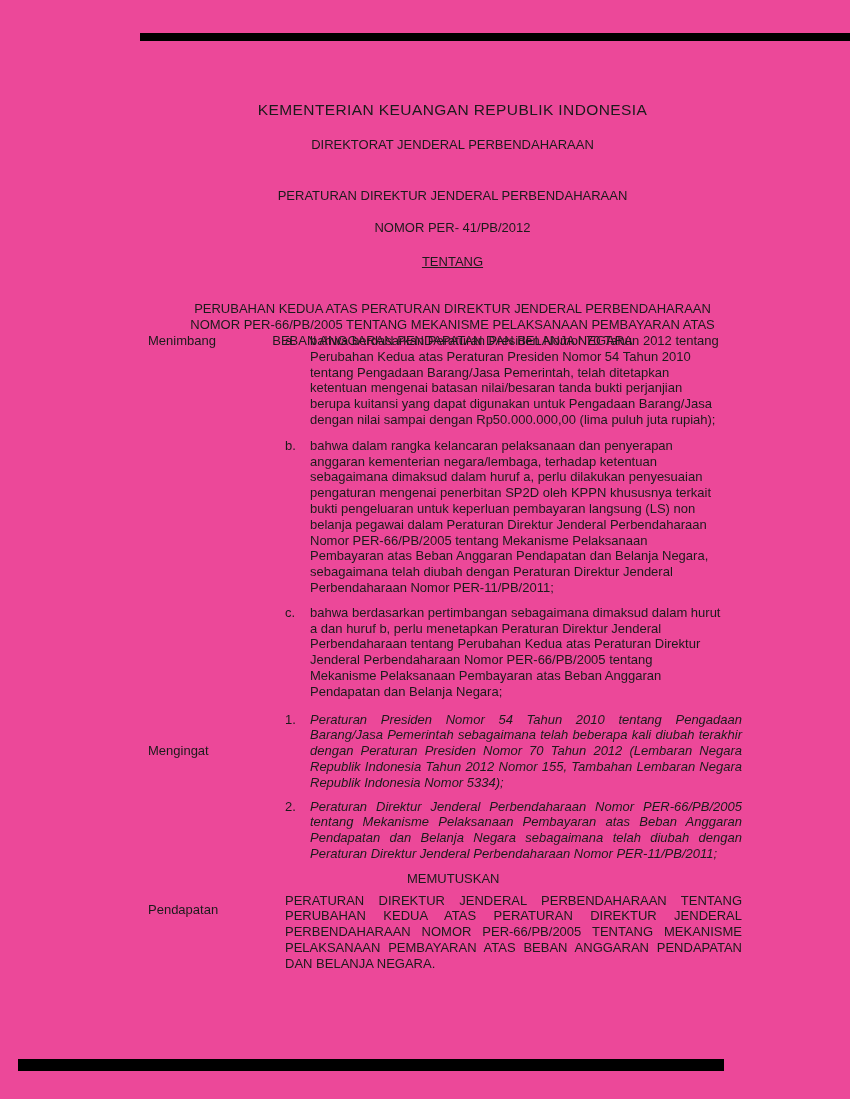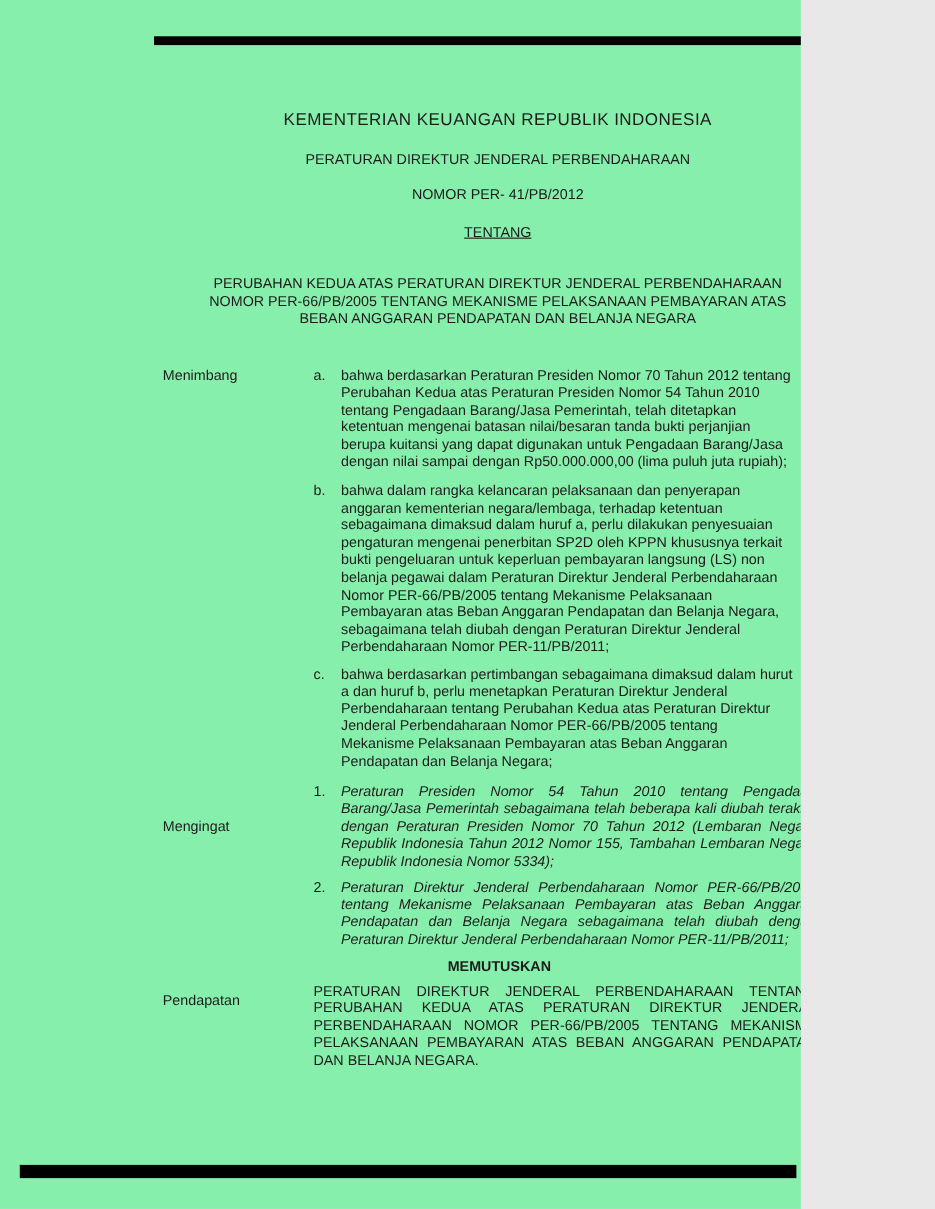--- a/index.html
+++ b/index.html
@@ -1,19 +1,19 @@
 <!DOCTYPE html>
 <html><head>
 <meta charset="utf-8">
 <style>
   html,body { margin:0; padding:0; background:#e8e8e8; }
   .page {
     position:relative;
-    width:728px; height:1099px;
-    background:#86efac;
+    width:850px; height:1099px;
+    background:#ec4899;
     overflow:hidden;
     font-family:"Liberation Sans", sans-serif;
     color:#1b1b1b;
   }
   .artifact-bar { position:absolute; background:#000000; }
   .bar-top    { left:140px; top:33px;  width:710px; height:8px;  }
   .bar-bottom { left:18px;  top:1059px; width:706px; height:12px; }
 
   .doc-header {
     position:absolute; left:80px; top:86px; width:745px;
@@ -38,35 +38,36 @@
   .marker { width:25px; flex:none; }
   .item-text { flex:1; white-space:pre-line; }
   .item-text.justify { white-space:normal; text-align:justify;font-style:italic; }
 
   .mb-a { margin-bottom:10px; }
   .mb-b { margin-bottom:9px; }
   .mb-c { margin-bottom:12px; }
   .mb-1 { margin-bottom:8px;align-items:center; }
   .mb-2 { margin-bottom:9px; }
 
-  .memutuskan-row { display:block;font-weight:bold; }
+  .memutuskan-row { display:block; }
   .memutuskan { margin:0 0 5px 259px; }
   .decision-text { flex:1; text-align:justify; padding-top:1px; }
   .decision-label { width:137px; flex:none; padding-top:10px; }
 </style>
 </head>
 <body>
 
 <div class="page">
 
   <div class="artifact-bar bar-top"></div>
   <div class="artifact-bar bar-bottom"></div>
 
   <div class="doc-header">
     <div class="ministry">KEMENTERIAN  KEUANGAN REPUBLIK INDONESIA</div>
+    <div class="directorate">DIREKTORAT JENDERAL PERBENDAHARAAN</div>
     <div class="reg-title">PERATURAN DIREKTUR JENDERAL PERBENDAHARAAN</div>
     <div class="reg-number">NOMOR PER- 41/PB/2012</div>
     <div class="tentang">TENTANG</div>
     <div class="subject">PERUBAHAN KEDUA ATAS PERATURAN DIREKTUR JENDERAL PERBENDAHARAAN
 NOMOR PER-66/PB/2005 TENTANG MEKANISME PELAKSANAAN PEMBAYARAN ATAS
 BEBAN ANGGARAN PENDAPATAN DAN BELANJA NEGARA</div>
   </div>
 
   <div class="doc-body">
 

